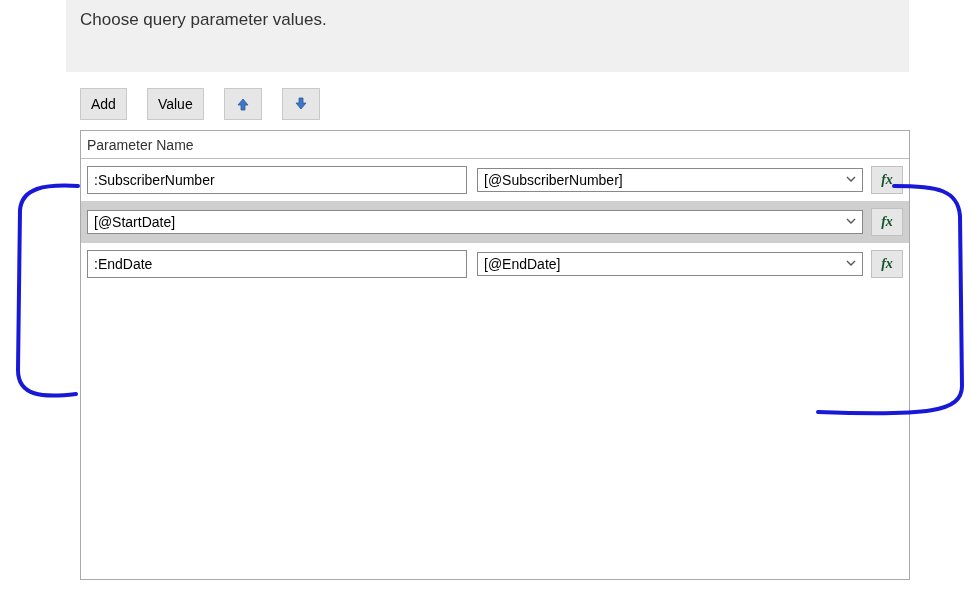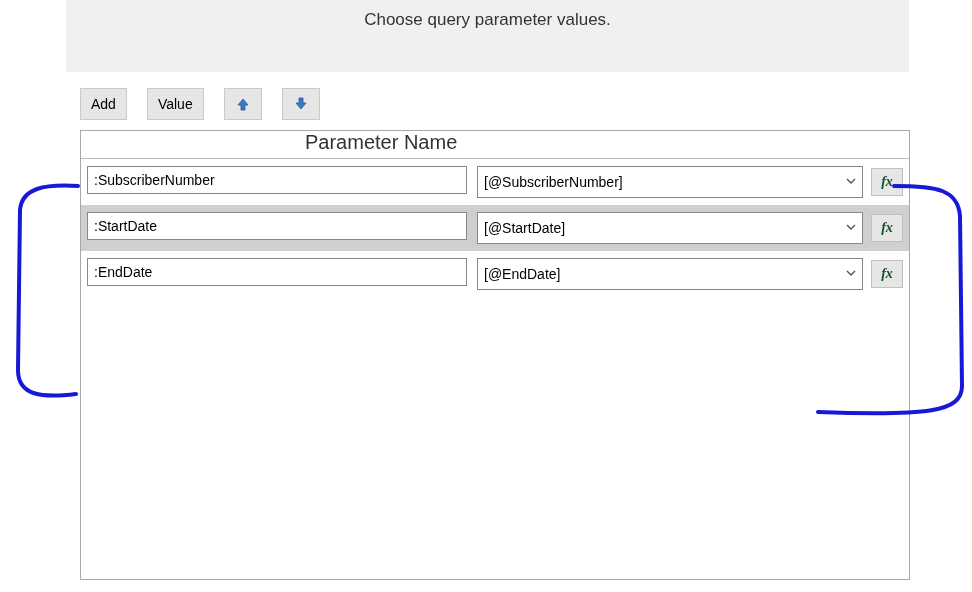--- a/index.html
+++ b/index.html
@@ -14,21 +14,20 @@
       overflow: hidden;
     }
     .header-strip {
       position: absolute;
       left: 66px;
       top: 0;
       width: 843px;
       height: 72px;
       background: #f0f0f0;
       padding: 10px 14px;
-      text-align: center;
     }
     .header-strip h1 {
       font-size: 17px;
       font-weight: 400;
       color: #333;
     }
     .toolbar {
       position: absolute;
       left: 80px;
       top: 88px;
@@ -57,23 +56,22 @@
       width: 830px;
       height: 450px;
       border: 1px solid #a9a9a9;
       background: #fff;
     }
     .grid-head {
       display: flex;
       border-bottom: 1px solid #bcbcbc;
       height: 28px;
       align-items: center;
-      font-size: 20px;
+      font-size: 14px;
       color: #333;
-      flex-direction: column;
     }
     .col-name { width: 392px; padding-left: 6px; }
     .col-value { flex: 1; padding-left: 6px; }
 
     .row {
       display: flex;
       padding: 7px 6px;
       gap: 10px;
     }
     .row.selected { background: #cfcfcf; }
@@ -93,21 +91,21 @@
       display: flex;
       align-items: center;
       gap: 8px;
     }
     .value-select {
       flex: 1;
       position: relative;
     }
     .value-input {
       width: 100%;
-      height: 32px;
+      height: 24px;
       border: 1px solid #888;
       padding: 0 26px 0 6px;
       font-family: inherit;
       font-size: 14px;
       background: #fff;
     }
     .chev {
       position: absolute;
       right: 6px;
       top: 50%;
@@ -168,21 +166,20 @@
       <div class="row">
         <input class="name-input" value=":SubscriberNumber" style="">
         <div class="value-wrap">
           <div class="value-select"><input class="value-input" value="[@SubscriberNumber]" style=""><span class="chev"><svg width="12" height="12" viewBox="0 0 12 12">
                 <path d="M2 4 L6 8 L10 4" fill="none" stroke="#555" stroke-width="1.4"></path>
               </svg></span></div>
           <button class="fx-btn">fx</button>
         </div>
       </div>
       <div class="row selected">
-        <input class="name-input" value=":StartDate" style="">
         <div class="value-wrap">
           <div class="value-select"><input class="value-input" value="[@StartDate]" style=""><span class="chev"><svg width="12" height="12" viewBox="0 0 12 12">
                 <path d="M2 4 L6 8 L10 4" fill="none" stroke="#555" stroke-width="1.4"></path>
               </svg></span></div>
           <button class="fx-btn">fx</button>
         </div>
       </div>
       <div class="row">
         <input class="name-input" value=":EndDate" style="">
         <div class="value-wrap">

